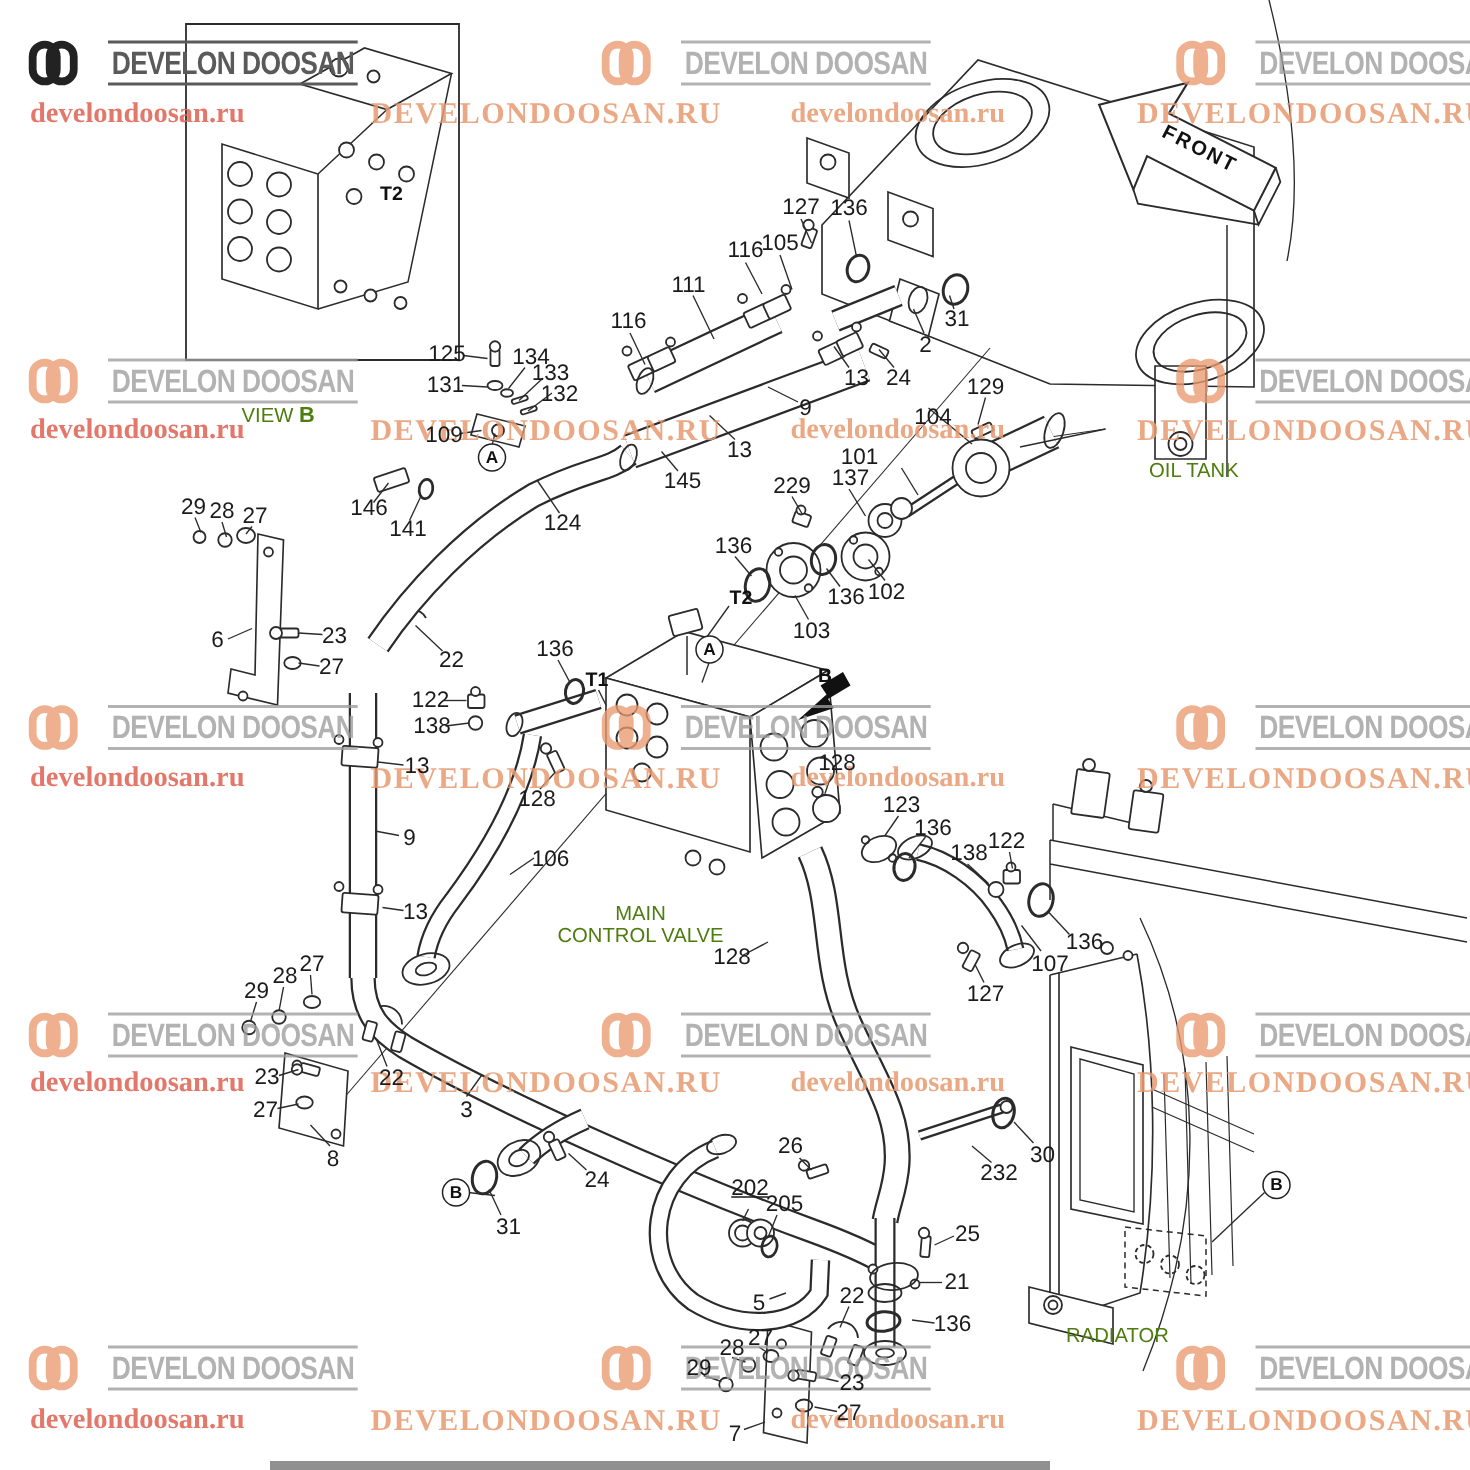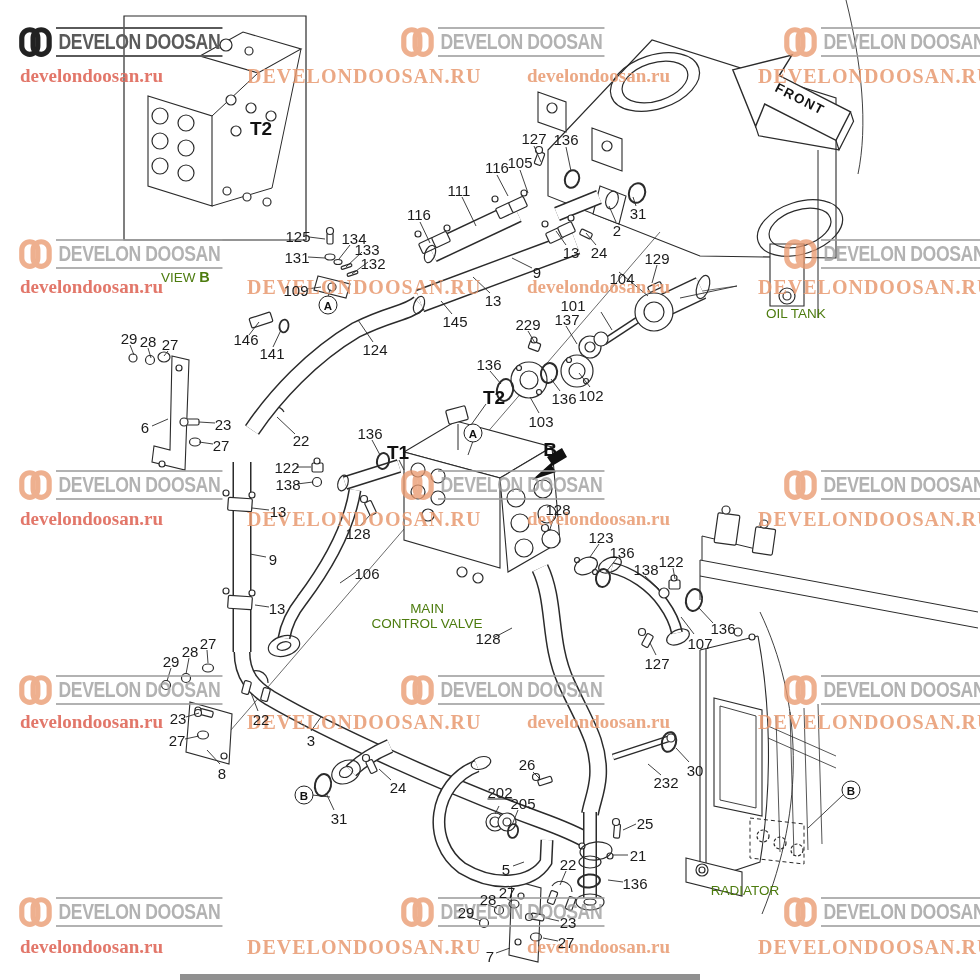--- a/index.html
+++ b/index.html
@@ -1,37 +1,37 @@
 <!DOCTYPE html>
 <html><head>
 <meta charset="utf-8">
 <style>
   html,body{margin:0;padding:0;background:#fff;}
   #stage{position:relative;width:980px;height:980px;background:#fff;overflow:hidden;
          font-family:"Liberation Sans",sans-serif;}
   #art{position:absolute;left:0;top:0;}
   
-  .logo{position:absolute;display:flex;align-items:center;gap:4px;height:34px;}
+  .logo{position:absolute;display:flex;align-items:center;gap:20px;height:34px;}
   .logo .ltxt{font-weight:bold;font-size:21.5px;letter-spacing:-.5px;white-space:nowrap;
       transform:scaleX(.82);transform-origin:left center;
       border-top:2.5px solid;border-bottom:2.5px solid;padding:0 3px;line-height:1.25;}
   .logo.orange{opacity:.78;}
   .logo.orange .icon rect{stroke:#ea9a70;}
   .logo.orange .ltxt{color:#9d9d9d;border-color:#9d9d9d;}
   .logo.black .icon rect{stroke:#222;}
   .logo.black .ltxt{color:#5a5a5a;border-color:#5a5a5a;}
   
   .wm{position:absolute;font-family:"Liberation Serif",serif;font-weight:bold;white-space:nowrap;}
   .wm.lower-red{color:#e06c5e;font-size:19px;opacity:.92;}
   .wm.lower-tan{color:#e89a70;font-size:19px;opacity:.85;}
   .wm.caps{color:#e89a70;font-size:20px;letter-spacing:1px;opacity:.85;}
   
   .plabel{position:absolute;transform:translate(-50%,-50%);font-size:15px;color:#1b1b1b;
       white-space:nowrap;}
-  .blabel{position:absolute;transform:translate(-50%,-50%);font-size:19px;font-weight:bold;
+  .blabel{position:absolute;transform:translate(-50%,-50%);font-size:13px;font-weight:bold;
       color:#111;white-space:nowrap;}
   .marker{position:absolute;transform:translate(-50%,-50%);width:17px;height:17px;
       border:1.4px solid #222;border-radius:50%;display:flex;align-items:center;
       justify-content:center;font-size:11.5px;font-weight:bold;color:#111;background:#fff;}
   .caption{position:absolute;font-size:13.5px;color:#4d7c0f;white-space:nowrap;margin-top:24px;}
   .caption b{font-size:14.5px;}
   .cap-center{transform:translate(-50%,-50%);text-align:center;}
   #front-label{position:absolute;font-size:13.5px;font-weight:bold;letter-spacing:1.5px;
       color:#111;transform:translate(-50%,-50%) rotate(27deg);}
   #bottom-band{position:absolute;background:#7d7d7d;opacity:.85;}

